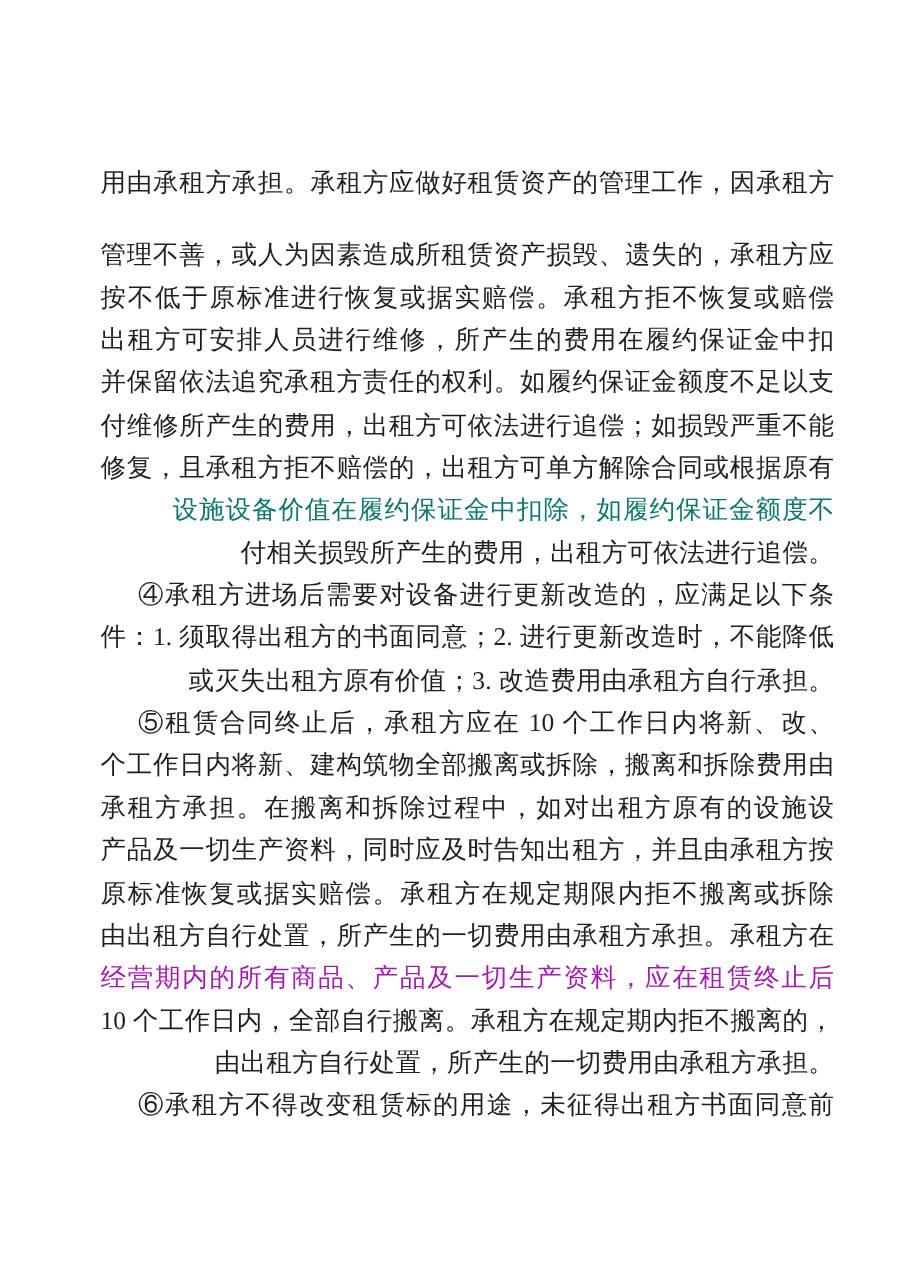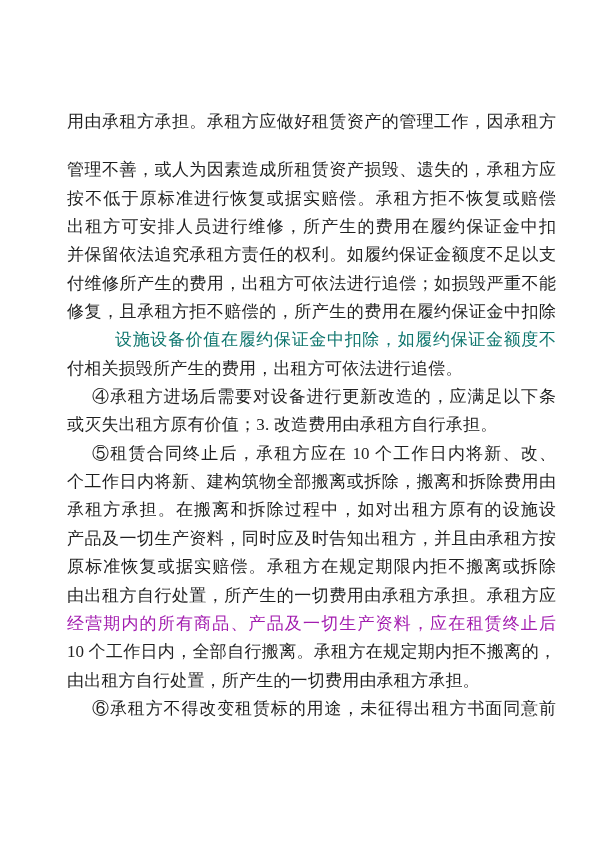--- a/index.html
+++ b/index.html
@@ -24,21 +24,21 @@
     left: 67px;
     top: 108px;
     width: 489px;
   }
   .line {
     height: 28.35px;
     line-height: 28.35px;
     font-size: 17px;
     color: #1f1f1f;
     overflow: hidden;
-    text-align: left;
+    text-align: right;
     letter-spacing: 0.2px;
   }
   .line.justify {
     text-align: justify;
     text-align-last: justify;
     letter-spacing: 0;
   }
   .line.indent {
     text-indent: 25px;
   }
@@ -47,29 +47,30 @@
 <body style="background: rgb(255, 255, 255);">
 
 <div class="page">
   <div class="text-block">
       <div class="line justify" style="color: rgb(31, 31, 31);">用由承租方承担。承租方应做好租赁资产的管理工作，因承租方</div>
       <div class="line justify" style="color: rgb(31, 31, 31); margin-top: 20px;">管理不善，或人为因素造成所租赁资产损毁、遗失的，承租方应</div>
       <div class="line justify" style="color: rgb(31, 31, 31);">按不低于原标准进行恢复或据实赔偿。承租方拒不恢复或赔偿的，</div>
       <div class="line justify" style="color: rgb(31, 31, 31);">出租方可安排人员进行维修，所产生的费用在履约保证金中扣除，</div>
       <div class="line justify" style="color: rgb(31, 31, 31);">并保留依法追究承租方责任的权利。如履约保证金额度不足以支</div>
       <div class="line justify" style="color: rgb(31, 31, 31);">付维修所产生的费用，出租方可依法进行追偿；如损毁严重不能</div>
-      <div class="line justify" style="color: rgb(31, 31, 31);">修复，且承租方拒不赔偿的，所产生的费用在履约保证金中扣除</div>
+      <div class="line justify" style="color: rgb(31, 31, 31);">修复，且承租方拒不赔偿的，出租方可单方解除合同或根据原有</div>
       <div class="line justify" style="color: #0f766e; margin-left: 48px;">设施设备价值在履约保证金中扣除，如履约保证金额度不足以支</div>
       <div class="line" style="color: rgb(31, 31, 31);">付相关损毁所产生的费用，出租方可依法进行追偿。</div>
       <div class="line justify indent" style="color: rgb(31, 31, 31);">④承租方进场后需要对设备进行更新改造的，应满足以下条</div>
+      <div class="line justify" style="color: rgb(31, 31, 31);">件：1. 须取得出租方的书面同意；2. 进行更新改造时，不能降低</div>
       <div class="line" style="color: rgb(31, 31, 31);">或灭失出租方原有价值；3. 改造费用由承租方自行承担。</div>
       <div class="line justify indent" style="color: rgb(31, 31, 31);">⑤租赁合同终止后，承租方应在 10 个工作日内将新、改、</div>
       <div class="line justify" style="color: rgb(31, 31, 31);">个工作日内将新、建构筑物全部搬离或拆除，搬离和拆除费用由</div>
       <div class="line justify" style="color: rgb(31, 31, 31);">承租方承担。在搬离和拆除过程中，如对出租方原有的设施设备、</div>
       <div class="line justify" style="color: rgb(31, 31, 31);">产品及一切生产资料，同时应及时告知出租方，并且由承租方按</div>
       <div class="line justify" style="color: rgb(31, 31, 31);">原标准恢复或据实赔偿。承租方在规定期限内拒不搬离或拆除的，</div>
-      <div class="line justify" style="color: rgb(31, 31, 31);">由出租方自行处置，所产生的一切费用由承租方承担。承租方应</div>
+      <div class="line justify" style="color: rgb(31, 31, 31);">由出租方自行处置，所产生的一切费用由承租方承担。承租方在</div>
       <div class="line justify" style="color: #a21caf;">经营期内的所有商品、产品及一切生产资料，应在租赁终止后</div>
       <div class="line justify" style="color: rgb(31, 31, 31);">10 个工作日内，全部自行搬离。承租方在规定期内拒不搬离的，</div>
       <div class="line" style="color: rgb(31, 31, 31);">由出租方自行处置，所产生的一切费用由承租方承担。</div>
       <div class="line justify indent" style="color: rgb(31, 31, 31);">⑥承租方不得改变租赁标的用途，未征得出租方书面同意前</div>
     </div>
 </div>
 
 </body></html>

